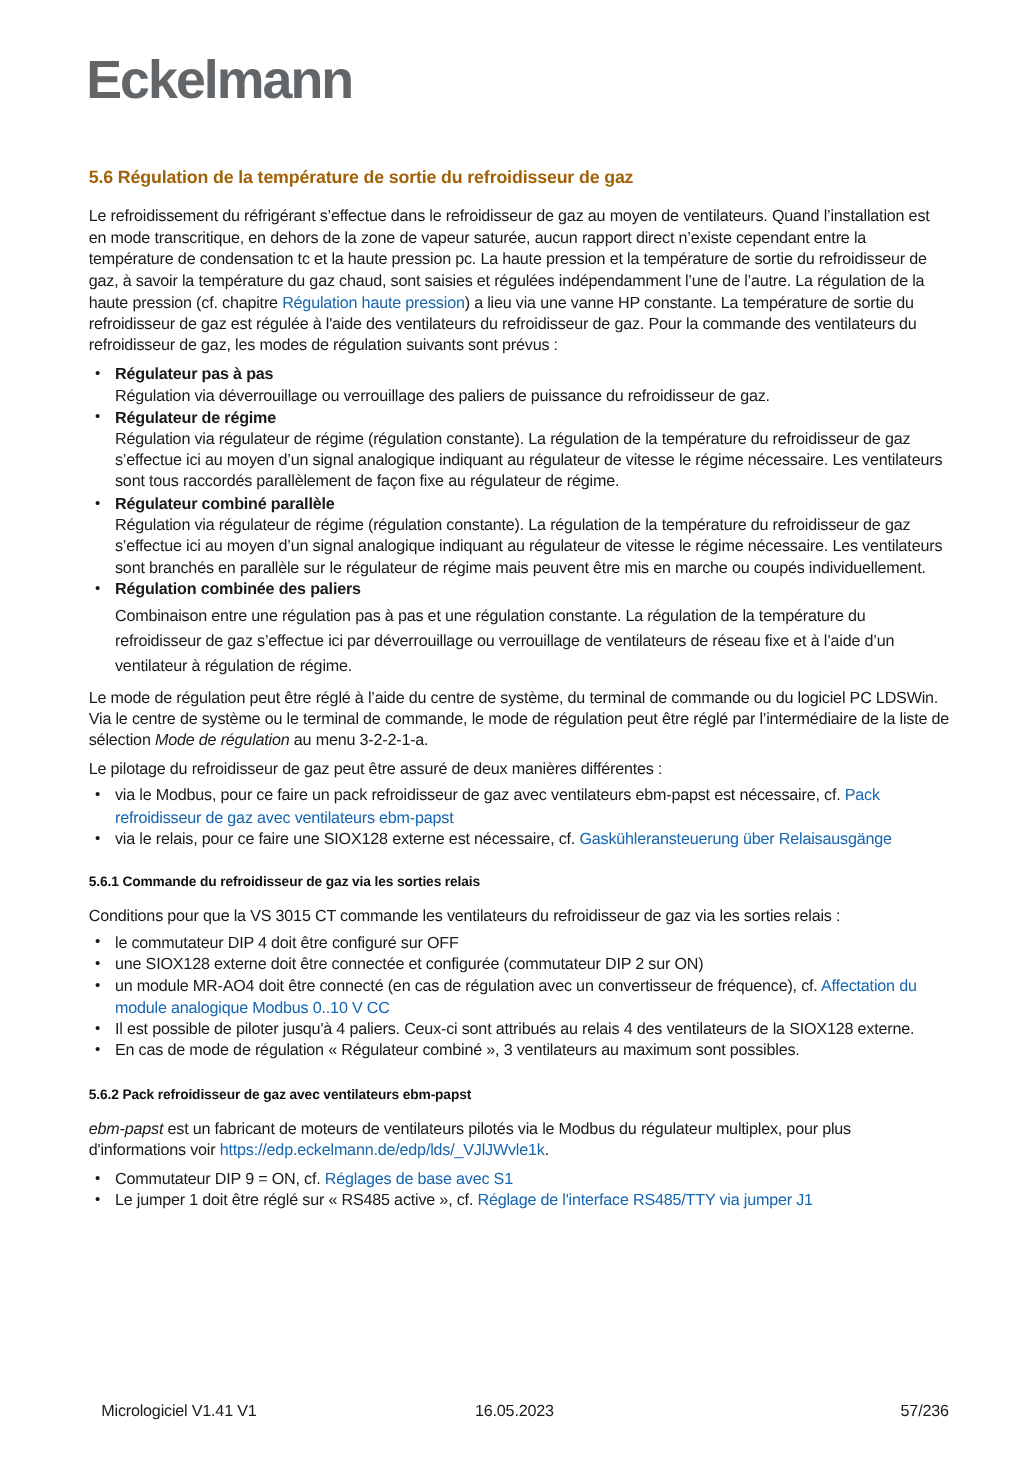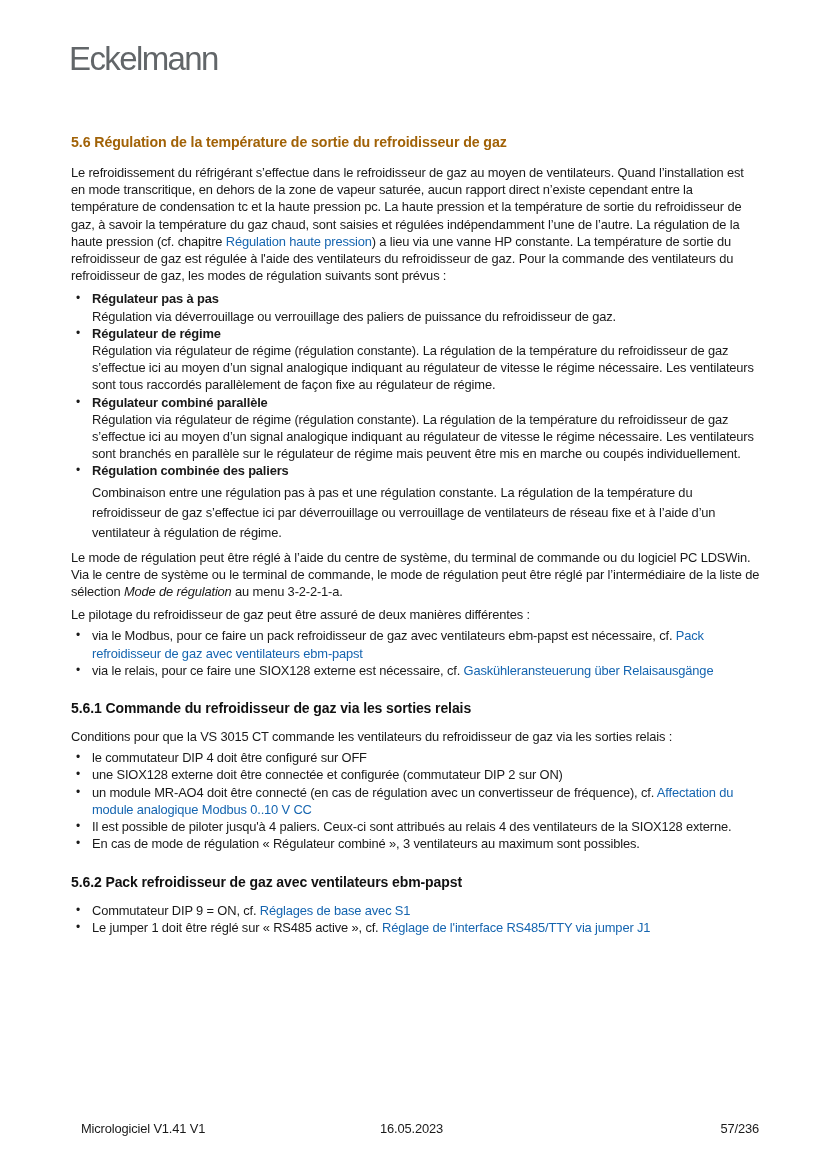--- a/index.html
+++ b/index.html
@@ -2,30 +2,30 @@
 <html><head>
   <meta charset="utf-8">
   <style>
     html, body { margin: 0; padding: 0; background: #ffffff; }
     body {
       width: 827px; height: 1169px; position: relative; overflow: hidden;
       font-family: "Liberation Sans", sans-serif; color: #1a1a1a;
     }
     .logo {
       position: absolute; left: 69px; top: 40px;
-      font-family: "Liberation Sans", sans-serif; font-weight: normal;
-      font-size: 33px; letter-spacing: -1.6px; color: #626669;
+      font-family: "Liberation Sans", sans-serif; font-weight: bold;
+      font-size: 43px; letter-spacing: -1.6px; color: #626669;
     }
     .content { position: absolute; left: 71px; top: 134px; width: 690px; }
     h2 {
       font-size: 14.2px; font-weight: bold; margin: 0 0 14px 0; color: #a16207;
       letter-spacing: -0.1px;
     }
     h3 {
-      font-size: 14px; font-weight: bold; margin: 0 0 12px 0; color: #111;
+      font-size: 11px; font-weight: bold; margin: 0 0 12px 0; color: #111;
       letter-spacing: -0.1px;
     }
     p {
       font-size: 12.9px; line-height: 17.2px; margin: 0 0 6px 0;
       letter-spacing: -0.15px;
     }
     ul { list-style: none; margin: 0; padding: 0; }
     li {
       position: relative; padding-left: 21px; font-size: 12.9px;
       line-height: 17.2px; letter-spacing: -0.15px;
@@ -118,20 +118,21 @@
       <span>Il est possible de piloter jusqu'à 4 paliers. Ceux-ci sont attribués au relais 4 des ventilateurs de la SIOX128 externe.</span>
     </li>
     <li>
       <span class="bullet">•</span>
       <span>En cas de mode de régulation « Régulateur combiné », 3 ventilateurs au maximum sont possibles.</span>
     </li>
   </ul>
 
   <h3>5.6.2  Pack refroidisseur de gaz avec ventilateurs ebm-papst</h3>
 
+  <p><span class="italic">ebm-papst</span><span> est un fabricant de moteurs de ventilateurs pilotés via le Modbus du régulateur multiplex, pour plus d'informations voir </span><a class="link">https://edp.eckelmann.de/edp/lds/_VJlJWvle1k</a><span>.</span></p>
 
 
   <ul>
     <li>
       <span class="bullet">•</span>
       <span>Commutateur DIP 9 = ON, cf. </span><a class="link">Réglages de base avec S1</a>
     </li>
     <li>
       <span class="bullet">•</span>
       <span>Le jumper 1 doit être réglé sur « RS485 active », cf. </span><a class="link">Réglage de l'interface RS485/TTY via jumper J1</a>

